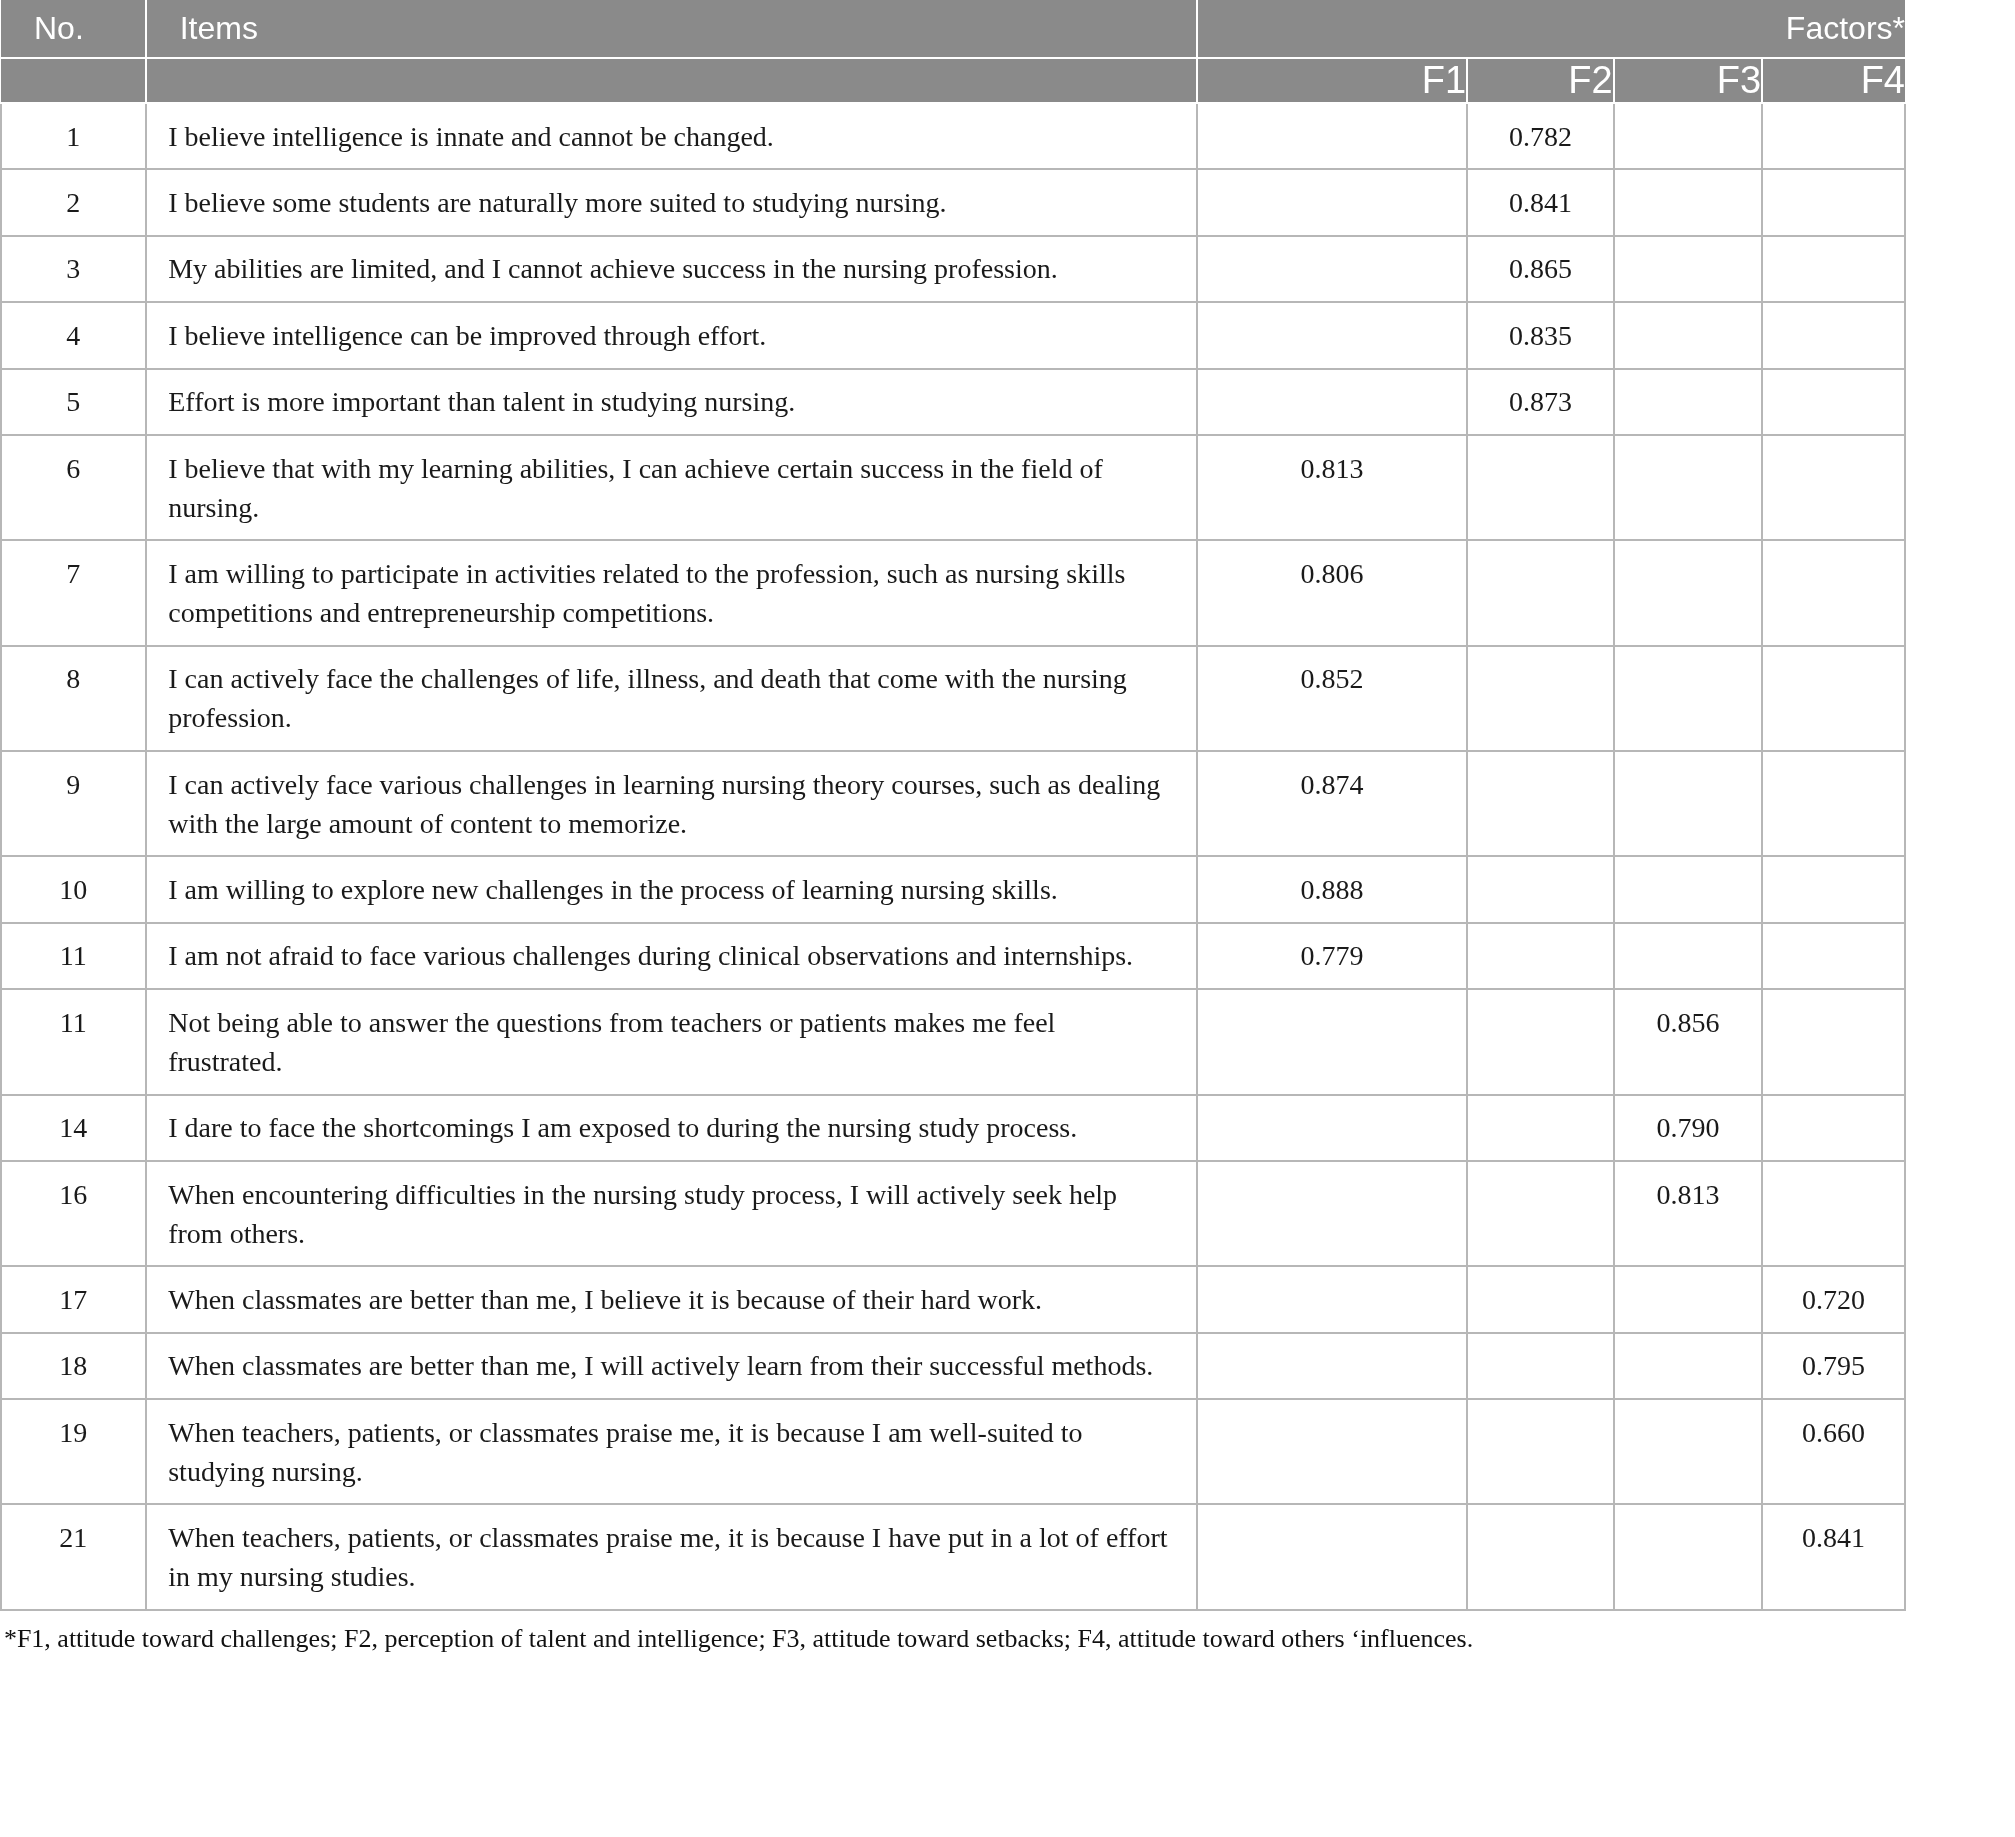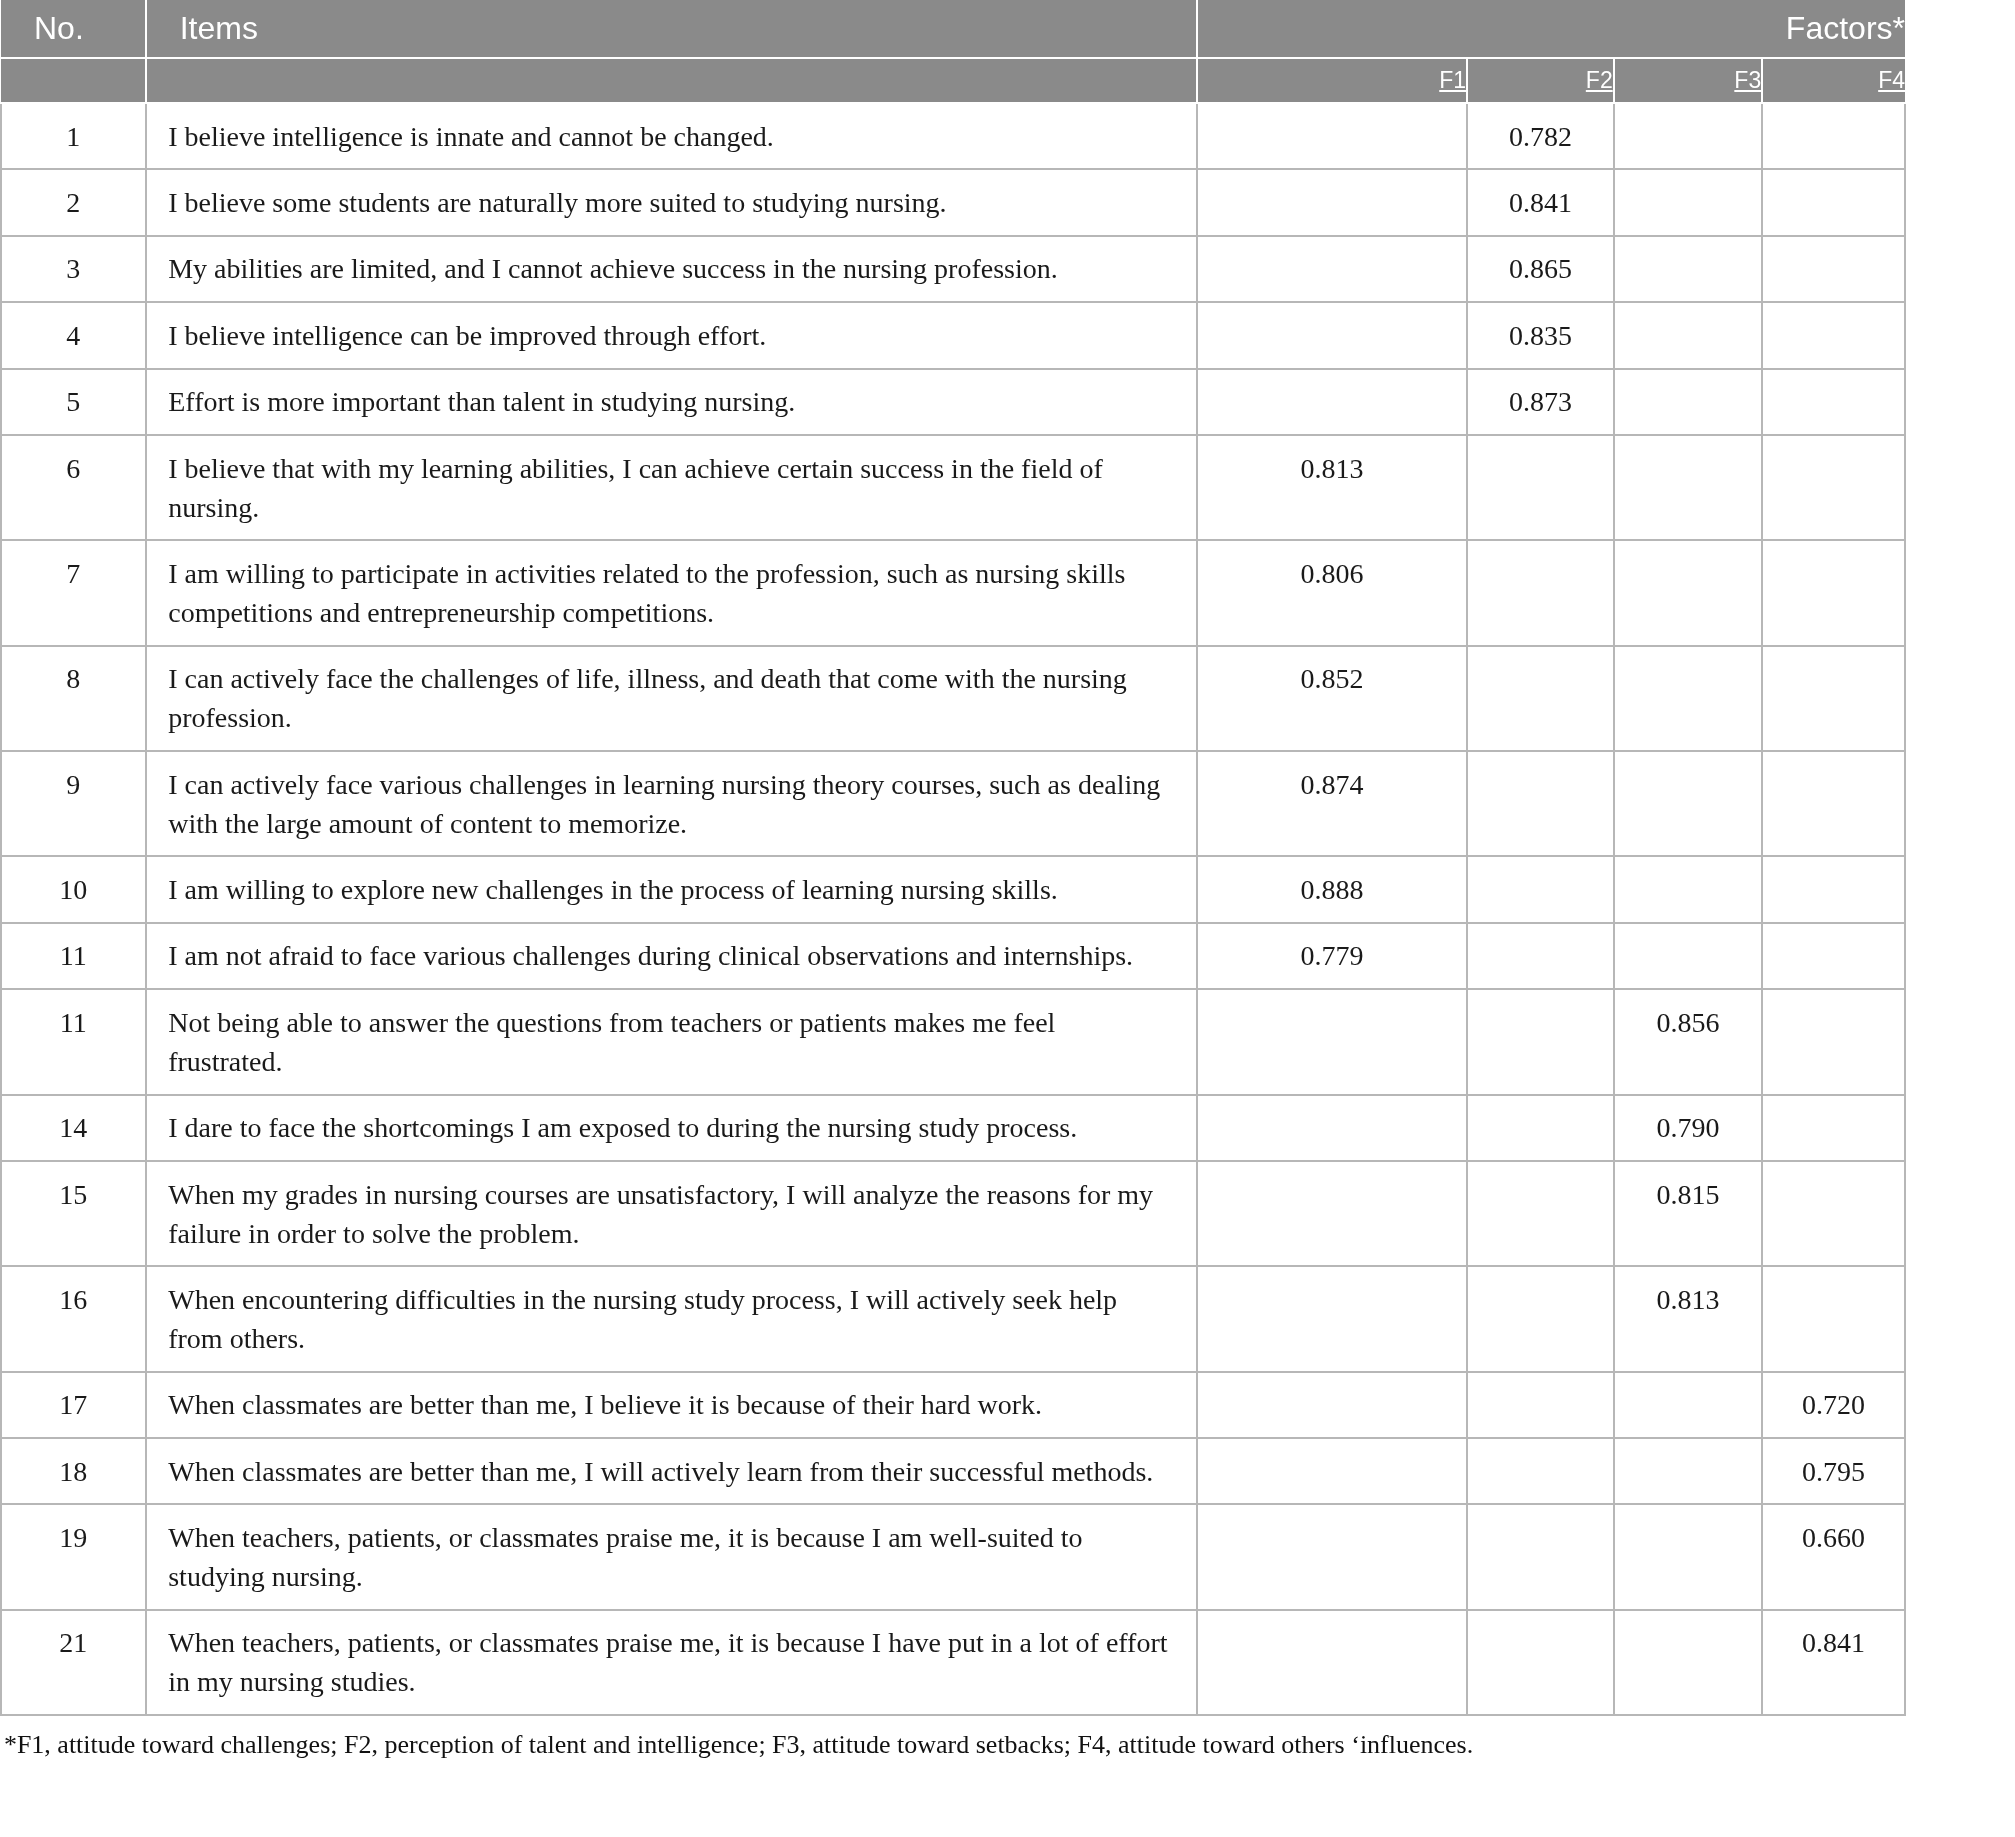--- a/index.html
+++ b/index.html
@@ -23,21 +23,21 @@
   
   thead th {
     background: #8a8a8a;
     color: #ffffff;
     font-family: "Liberation Sans", sans-serif;
     font-weight: 400;
     border: 2.9px solid #ffffff;
     padding: 0;
   }
   thead tr.hr1 th { height: 57px; font-size: 32px; }
-  thead tr.hr2 th { height: 43px; font-size: 23px; text-decoration: underline; }
+  thead tr.hr2 th { height: 43px; font-size: 38px; }
   thead th.left { text-align: left; padding-left: 33px; }
   thead th.center { text-align: right; }
   
   thead th:first-child { border-left: none; }
   thead th:last-child  { border-right: none; }
   thead tr.hr1 th { border-top: none; }
   
   tbody td {
     border: 2px solid #b7b7b7;
     vertical-align: top;
@@ -187,28 +187,20 @@
       </tr>
       <tr>
         <td class="c">14</td>
         <td class="item-cell">I dare to face the shortcomings I am exposed to during the nursing study process.</td>
         <td class="c"></td>
         <td class="c"></td>
         <td class="c">0.790</td>
         <td class="c"></td>
       </tr>
       <tr>
-        <td class="c">15</td>
-        <td class="item-cell">When my grades in nursing courses are unsatisfactory, I will analyze the reasons for my failure in order to solve the problem.</td>
-        <td class="c"></td>
-        <td class="c"></td>
-        <td class="c">0.815</td>
-        <td class="c"></td>
-      </tr>
-      <tr>
         <td class="c">16</td>
         <td class="item-cell">When encountering difficulties in the nursing study process, I will actively seek help from others.</td>
         <td class="c"></td>
         <td class="c"></td>
         <td class="c">0.813</td>
         <td class="c"></td>
       </tr>
       <tr>
         <td class="c">17</td>
         <td class="item-cell">When classmates are better than me, I believe it is because of their hard work.</td>

